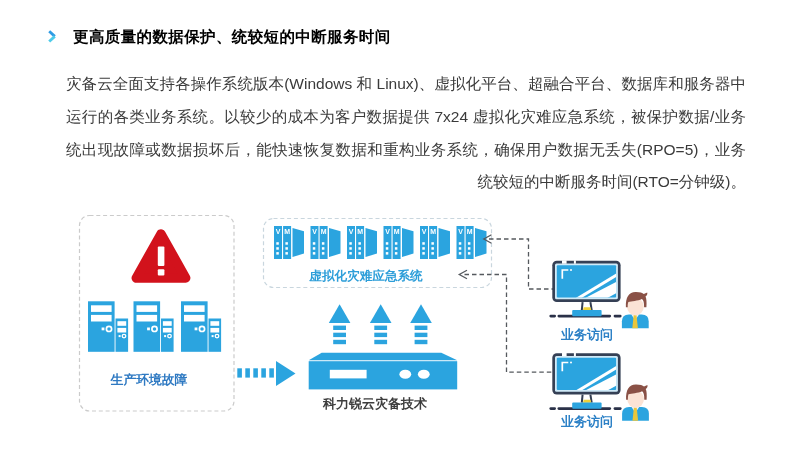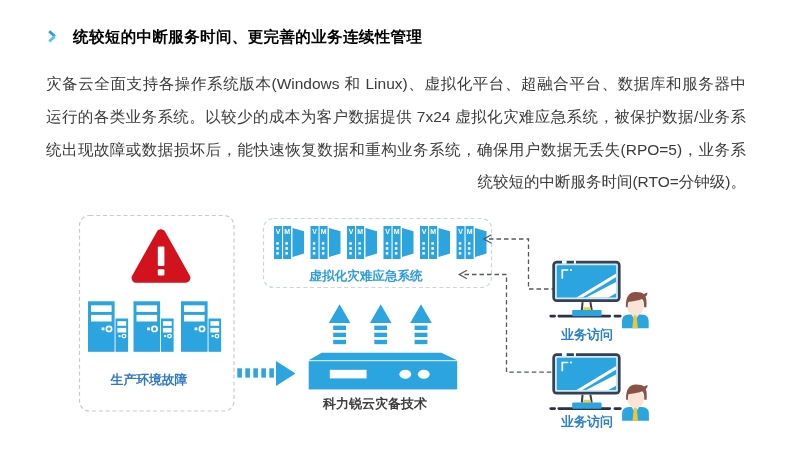--- a/index.html
+++ b/index.html
@@ -2,28 +2,28 @@
 <html><head>
 <meta charset="utf-8">
 <style>
 html,body{margin:0;padding:0;background:#fff;}
 .page{position:relative;width:790px;height:452px;background:#fff;overflow:hidden;
   font-family:"Liberation Sans",sans-serif;}
 .head{position:absolute;left:73px;top:28px;font-size:15.5px;font-weight:bold;color:#000;
   letter-spacing:0.38px;line-height:17px;}
 .para{position:absolute;left:46px;top:68px;width:700px;font-size:15.5px;color:#3a3a3a;
   line-height:32.8px;}
-.jl{text-align:justify;text-align-last:justify;height:32.8px;overflow:hidden;}
+.jl{text-align:justify;text-align-last:justify;height:32.8px;overflow:hidden;margin-left:20px;}
 .ll{text-align:right;height:32.8px;}
 svg{position:absolute;left:0;top:0;}
 </style>
 </head>
 <body>
 <div class="page">
-<div class="head">统较短的中断服务时间、更完善的业务连续性管理</div>
+<div class="head">更高质量的数据保护、统较短的中断服务时间</div>
 <div class="para">
 <div class="jl">灾备云全面支持各操作系统版本(Windows 和 Linux)、虚拟化平台、超融合平台、数据库和服务器中</div>
 <div class="jl">运行的各类业务系统。以较少的成本为客户数据提供 7x24 虚拟化灾难应急系统，被保护数据/业务系</div>
 <div class="jl">统出现故障或数据损坏后，能快速恢复数据和重构业务系统，确保用户数据无丢失(RPO=5)，业务系</div>
 <div class="ll">统较短的中断服务时间(RTO=分钟级)。</div>
 </div>
 <svg width="790" height="452" viewBox="0 0 790 452">
 <defs>
 <g id="srv">
   <rect x="0" y="0" width="26.6" height="50.5" fill="#2BA4DF"></rect>

